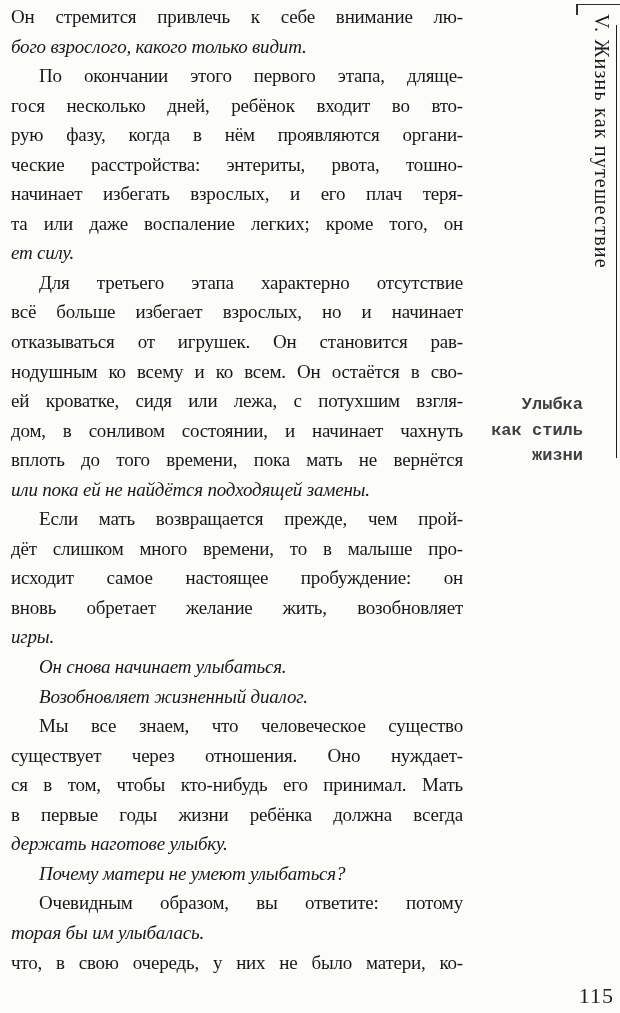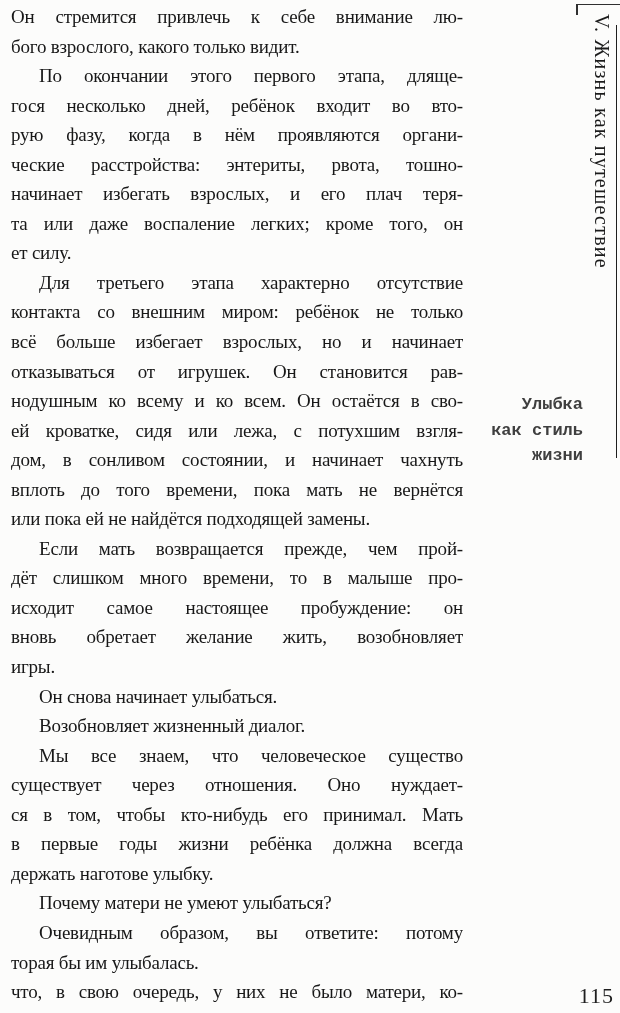--- a/index.html
+++ b/index.html
@@ -23,21 +23,21 @@
     font-size: 19px;
   }
   .bline {
     line-height: 29.55px;
     height: 29.55px;
     white-space: nowrap;
     letter-spacing: -0.2px;
     text-align: justify;
     text-align-last: justify;
   }
-  .bline.last { text-align-last: left; }
+  .bline.last { text-align-last: left; font-style: italic; }
   .bline.ind { padding-left: 28px; }
   
   .running-header {
     position: absolute;
     left: 613px;
     top: 14px;
     transform: rotate(90deg);
     transform-origin: 0 0;
     white-space: nowrap;
     font-size: 20px;
@@ -100,21 +100,20 @@
       <div class="bline">Он стремится привлечь к себе внимание лю-</div>
       <div class="bline last">бого взрослого, какого только видит.</div>
       <div class="bline ind">По окончании этого первого этапа, дляще-</div>
       <div class="bline">гося несколько дней, ребёнок входит во вто-</div>
       <div class="bline">рую фазу, когда в нём проявляются органи-</div>
       <div class="bline">ческие расстройства: энтериты, рвота, тошно-</div>
       <div class="bline">начинает избегать взрослых, и его плач теря-</div>
       <div class="bline">та или даже воспаление легких; кроме того, он</div>
       <div class="bline last">ет силу.</div>
       <div class="bline ind">Для третьего этапа характерно отсутствие</div>
-      <div class="bline">контакта со внешним миром: ребёнок не только</div>
       <div class="bline">всё больше избегает взрослых, но и начинает</div>
       <div class="bline">отказываться от игрушек. Он становится рав-</div>
       <div class="bline">нодушным ко всему и ко всем. Он остаётся в сво-</div>
       <div class="bline">ей кроватке, сидя или лежа, с потухшим взгля-</div>
       <div class="bline">дом, в сонливом состоянии, и начинает чахнуть</div>
       <div class="bline">вплоть до того времени, пока мать не вернётся</div>
       <div class="bline last">или пока ей не найдётся подходящей замены.</div>
       <div class="bline ind">Если мать возвращается прежде, чем прой-</div>
       <div class="bline">дёт слишком много времени, то в малыше про-</div>
       <div class="bline">исходит самое настоящее пробуждение: он</div>

